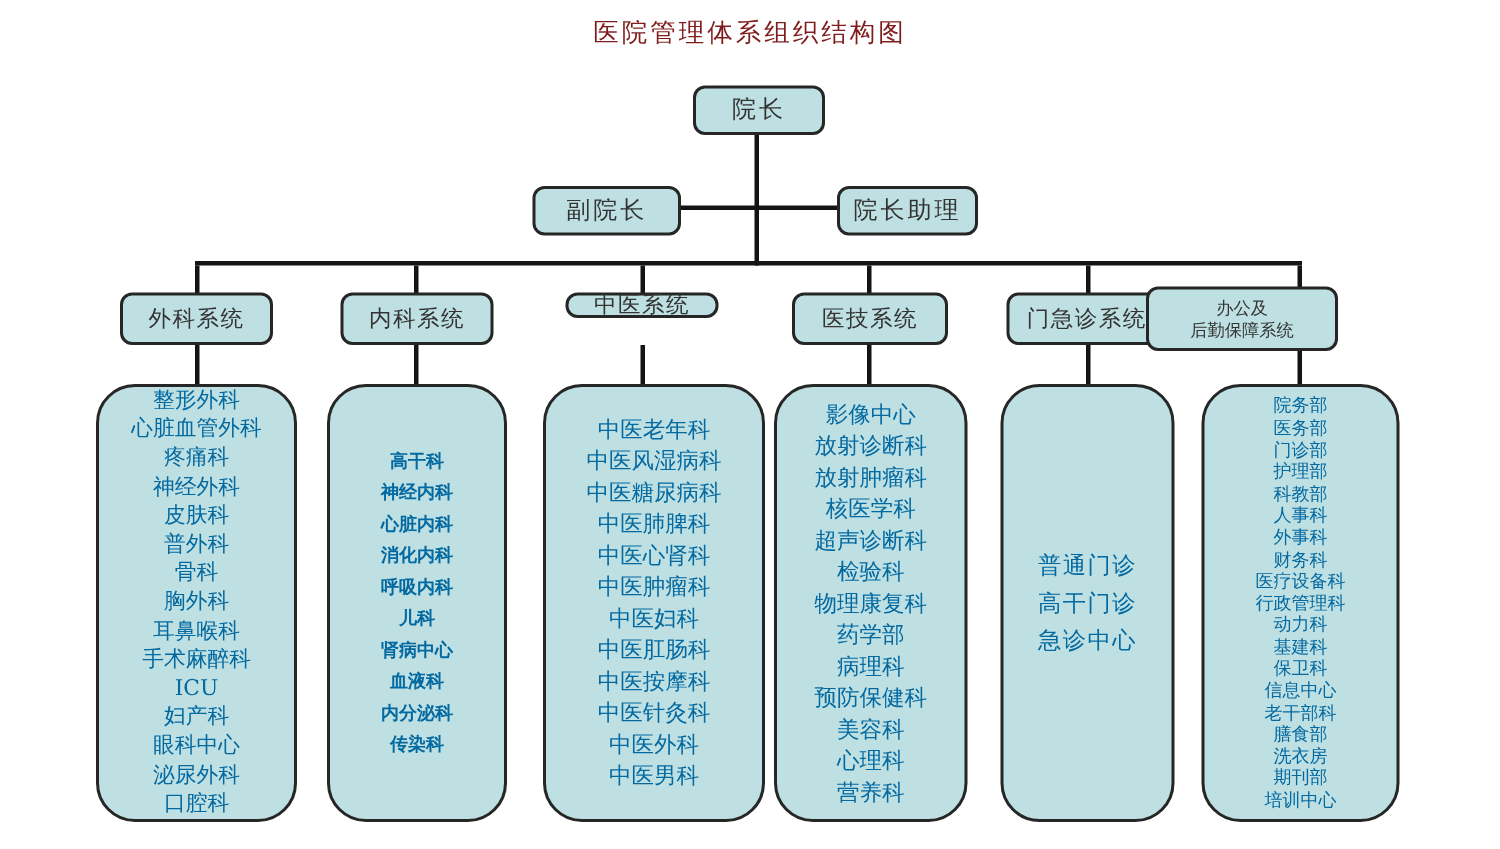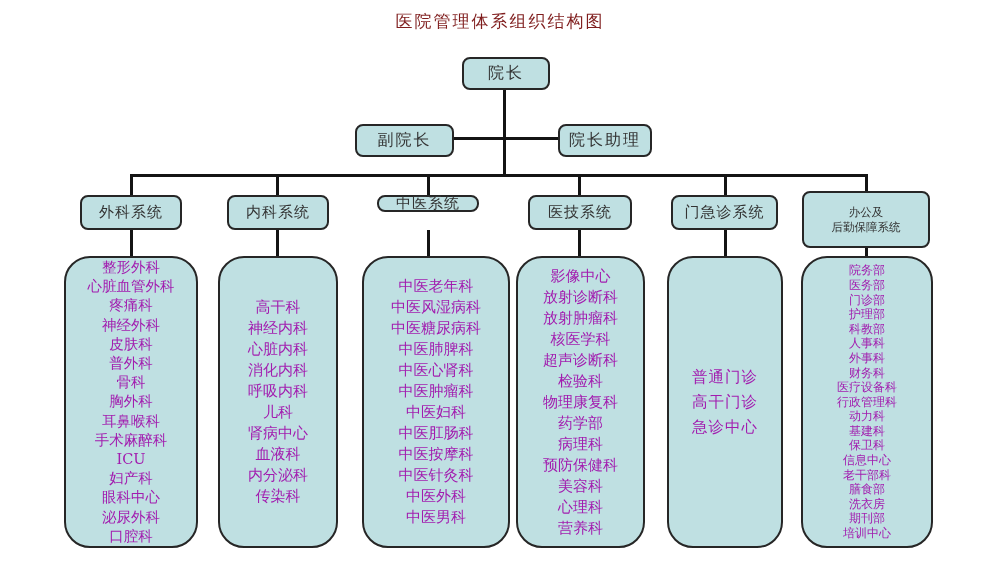--- a/index.html
+++ b/index.html
@@ -45,25 +45,25 @@
     top: 256px;
     height: 292px;
     background: #bfe0e2;
     border: 2px solid #262626;
     border-radius: 26px;
     display: flex;
     flex-direction: column;
     align-items: center;
     justify-content: center;
     box-sizing: border-box;
-    color: #a21caf;
+    color: #0369a1;
   }
   .dept { text-align: center; white-space: nowrap; }
   .c1 .dept { font-size: 14.5px; line-height: 19.2px; }
-  .c2 .dept { font-size: 15px;   line-height: 21px; }
+  .c2 .dept { font-size: 12px;   line-height: 21px; font-weight: bold; }
   .c3 .dept { font-size: 15px;   line-height: 21px; }
   .c4 .dept { font-size: 15px;   line-height: 21px; }
   .c5 .dept { font-size: 15.5px; line-height: 25px; letter-spacing: 1px; }
   .c6 .dept { font-size: 12px;   line-height: 14.6px; }
 </style>
 </head>
 <body>
 
 <div class="canvas">
 
@@ -89,21 +89,21 @@
 
   <div class="node" style="left:462px; top:57px;  width:88px; height:33px;">院长</div>
   <div class="node" style="left:355px; top:124px; width:99px; height:33px;">副院长</div>
   <div class="node" style="left:558px; top:124px; width:94px; height:33px;">院长助理</div>
 
   <div class="node sys" style="left:80px;  top:195px; width:102px; height:35px;">外科系统</div>
   <div class="node sys" style="left:227px; top:195px; width:102px; height:35px;">内科系统</div>
   <div class="node sys" style="left:377px; top:195px; width:102px; height:17px;">中医系统</div>
   <div class="node sys" style="left:528px; top:195px; width:104px; height:35px;">医技系统</div>
   <div class="node sys" style="left:671px; top:195px; width:107px; height:35px;">门急诊系统</div>
-  <div class="node sys sys6" style="left:802px; top:191px; width:128px; height:57px;">
+  <div class="node sys sys6" style="left:764px; top:191px; width:128px; height:43px;">
     <div>办公及</div>
     <div>后勤保障系统</div>
   </div>
 
   <div class="bigbox c1" style="left:64px;  width:134px;">
       <div class="dept">整形外科</div>
       <div class="dept">心脏血管外科</div>
       <div class="dept">疼痛科</div>
       <div class="dept">神经外科</div>
       <div class="dept">皮肤科</div>

